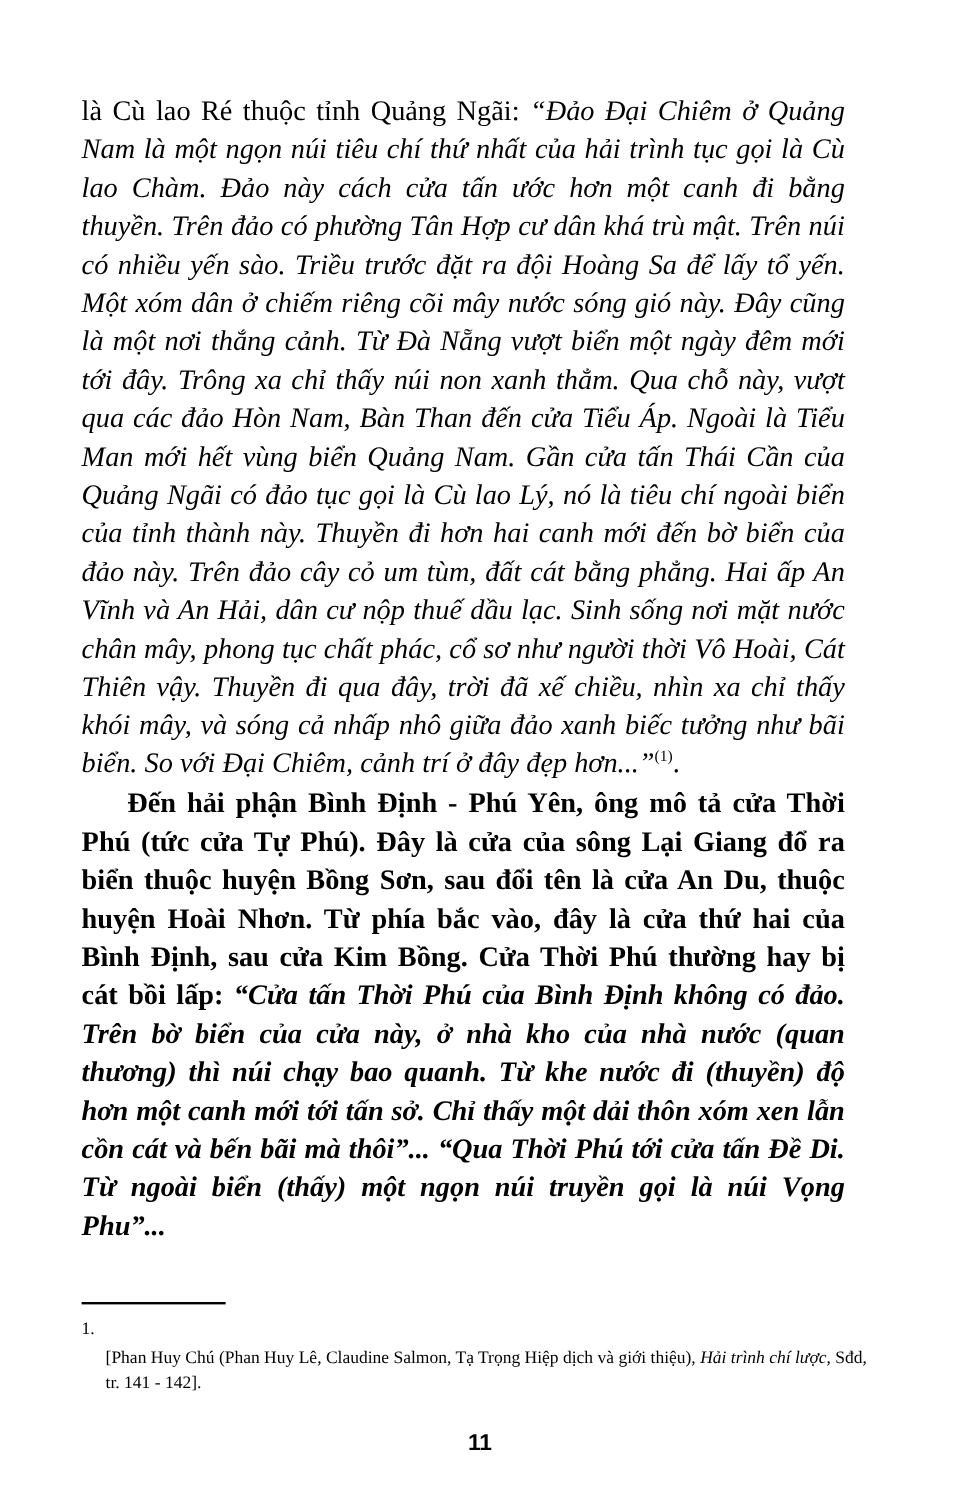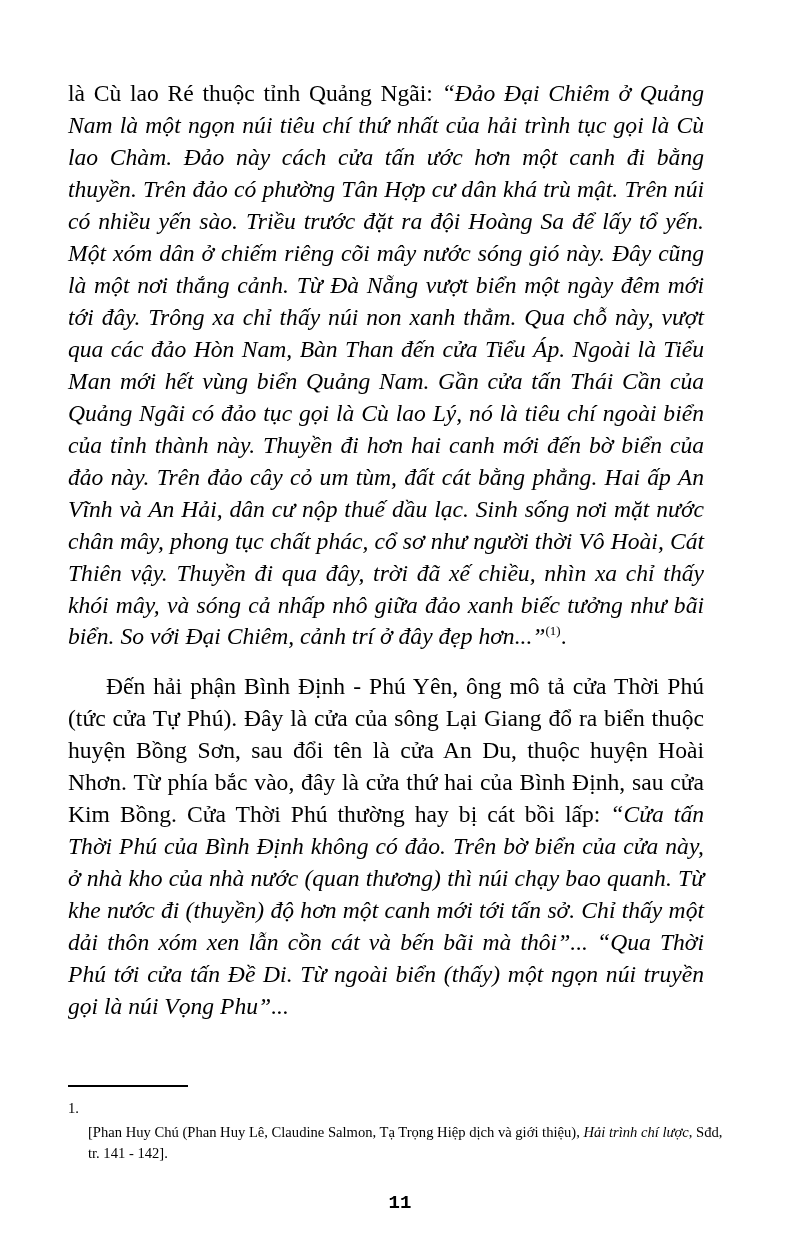--- a/index.html
+++ b/index.html
@@ -25,21 +25,22 @@
     font-size: 23.6px;
     line-height: 1.355;
     text-align: justify;
     font-style: italic;
   }
   .para {
     margin: 0;
     text-align: justify;
   }
   .para + .para {
-    margin-top: 18px;
+    margin-top: 2px;
+    font-weight: bold;
   }
   .indent {
     text-indent: 38px;
   }
   .roman {
     font-style: normal;
   }
   .quoted {
     font-style: italic;
   }
@@ -77,21 +78,21 @@
   }
   .footnote-body .ital {
     font-style: italic;
   }
   .page-number {
     position: absolute;
     left: 0;
     right: 0;
     bottom: 38px;
     text-align: center;
-    font-family: Liberation Mono, monospace;
+    font-family: Liberation Sans, sans-serif;
     font-weight: bold;
     font-size: 19px;
     font-style: normal;
   }
 </style>
 </head>
 <body>
 
 <div class="page">
 

